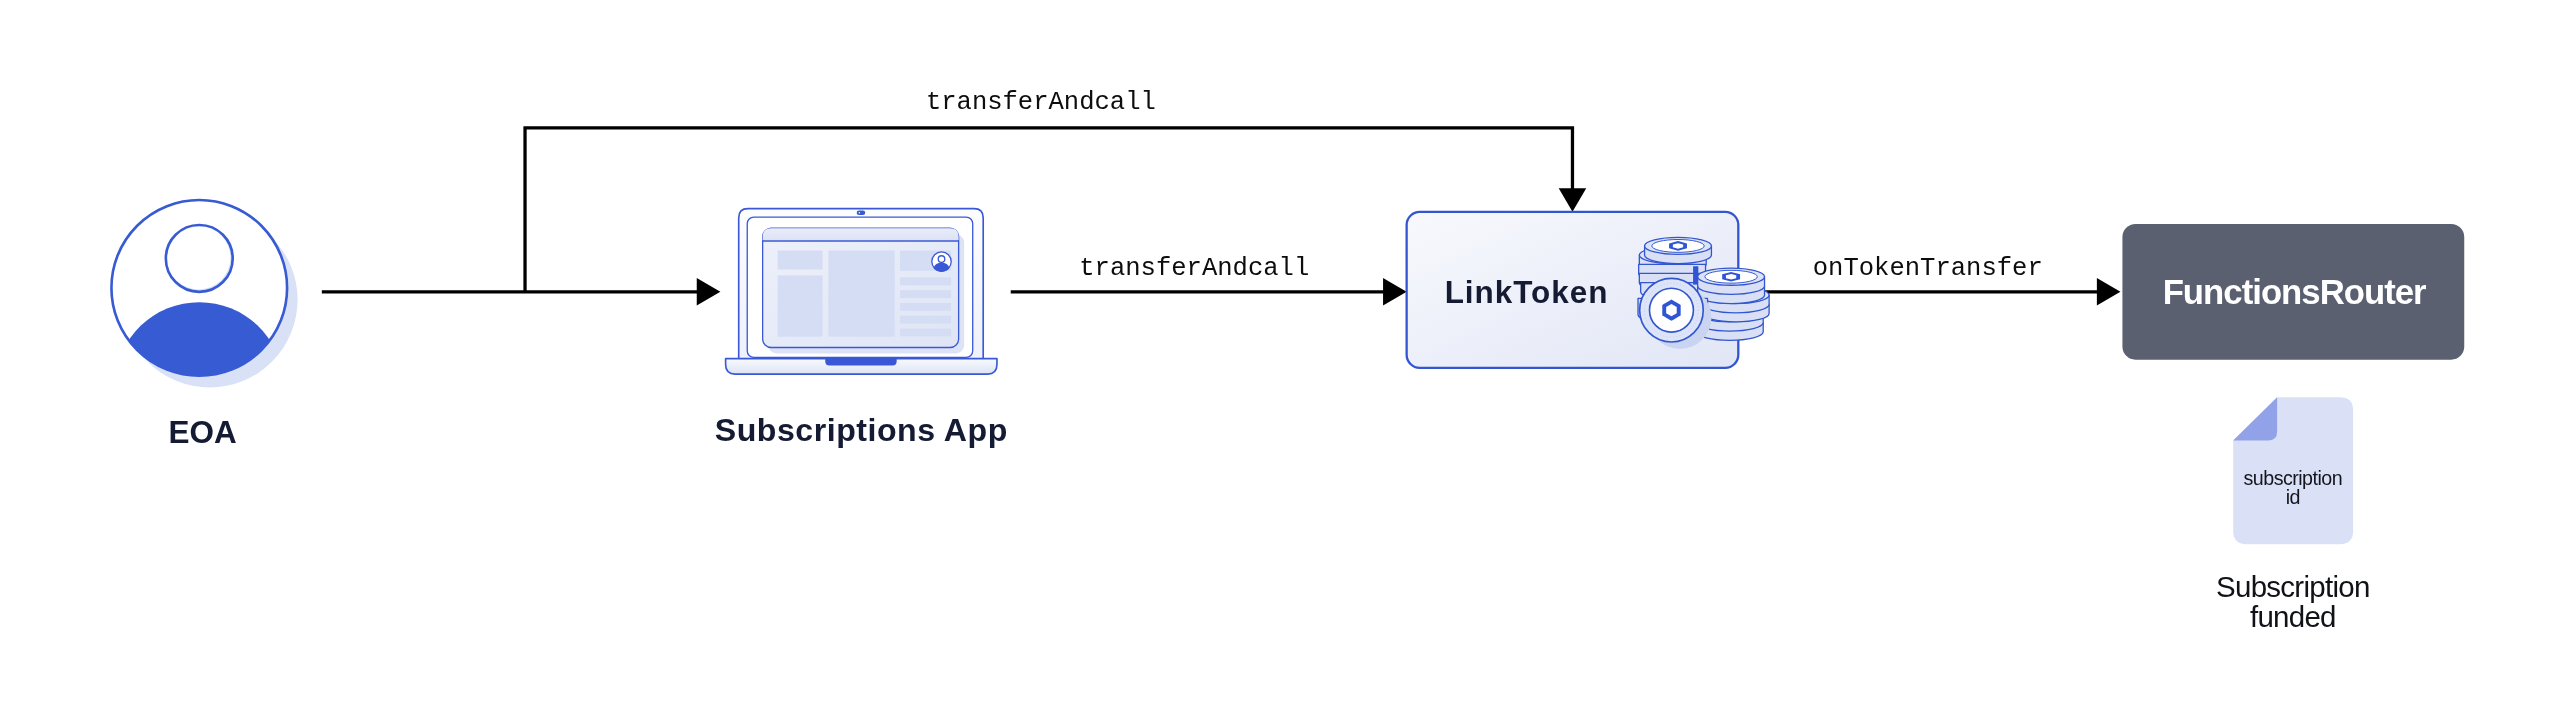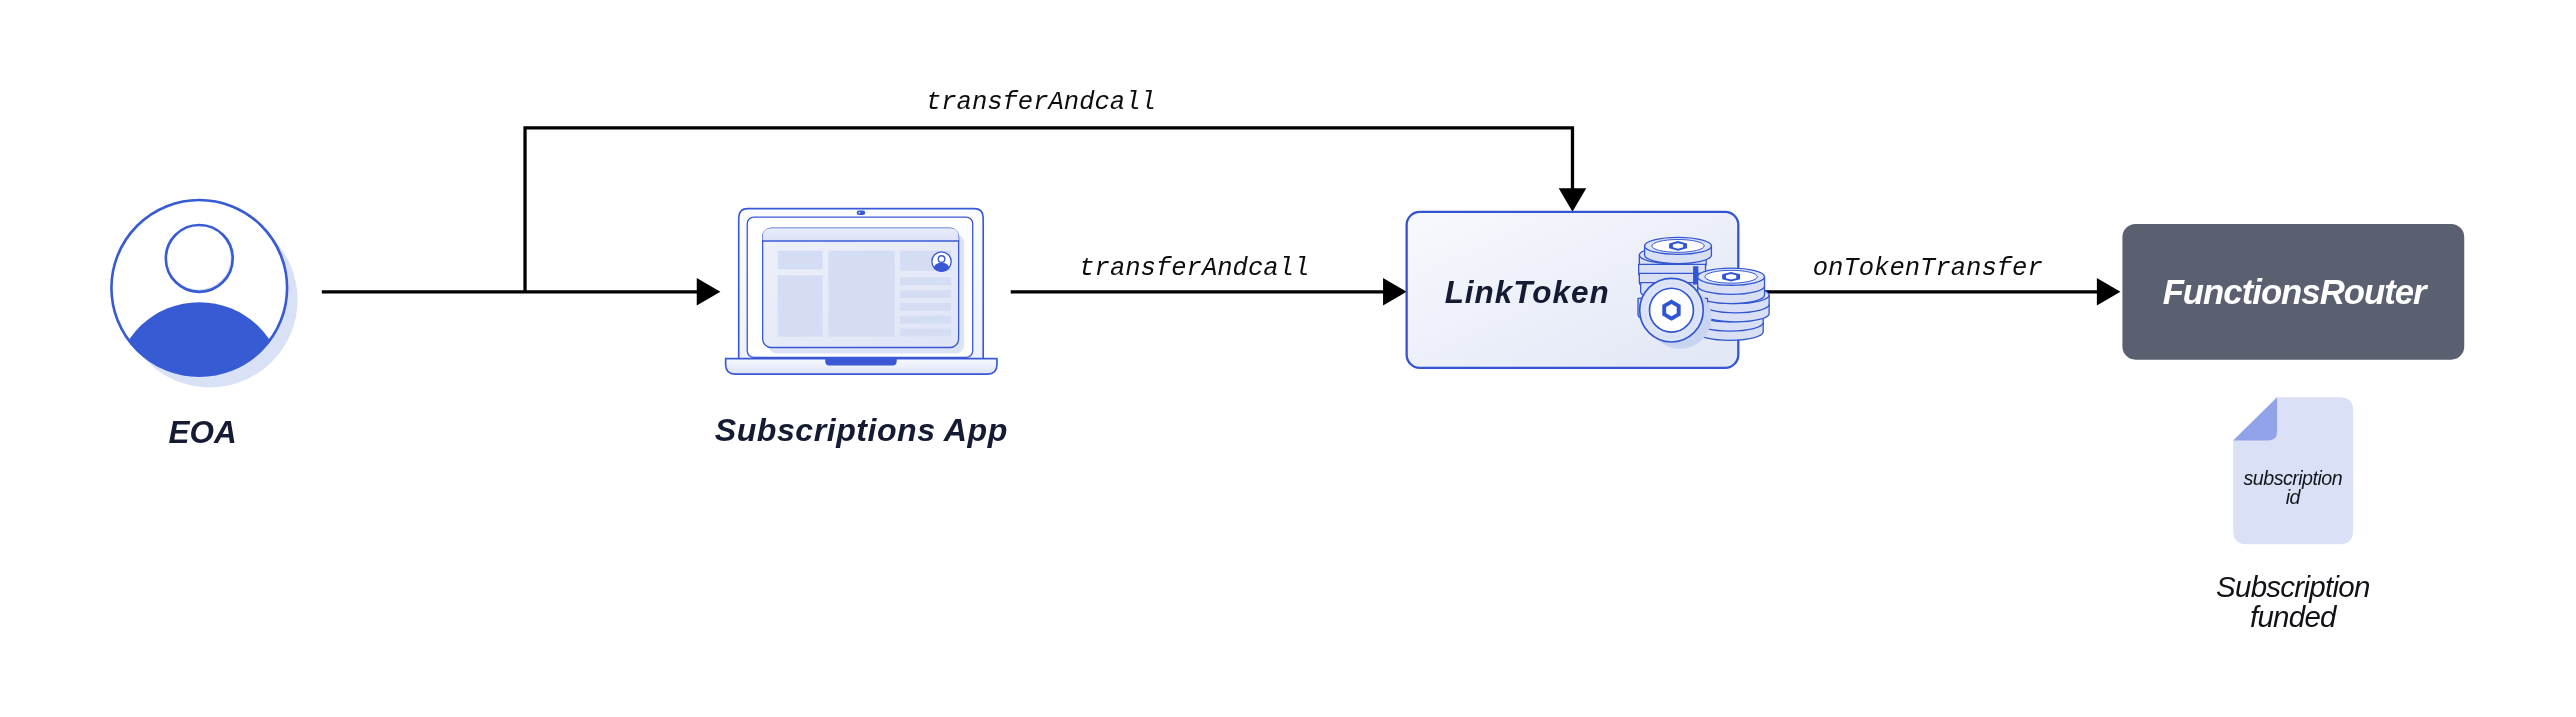--- a/index.html
+++ b/index.html
@@ -1,16 +1,16 @@
 <!DOCTYPE html>
 <html style="font-size:10.5px"><head>
 <meta charset="utf-8">
 <style>
 html,body{margin:0;padding:0;background:#fff;}
-#canvas{position:relative;width:2576px;height:630px;background:#fff;overflow:hidden;font-style:italic;}
+#canvas{position:relative;width:2576px;height:630px;background:#fff;overflow:hidden;}
 svg{position:absolute;top:0;left:0;}
 text{font-family:"Liberation Sans",sans-serif;}
 .mono{font-family:"Liberation Mono",monospace;}
 </style>
 </head>
 <body>
 <div id="canvas">
 <svg width="2576" height="718" viewBox="0 0 3930 1095">
 <defs>
 <linearGradient id="gBox" x1="0" y1="0" x2="1" y2="1">

